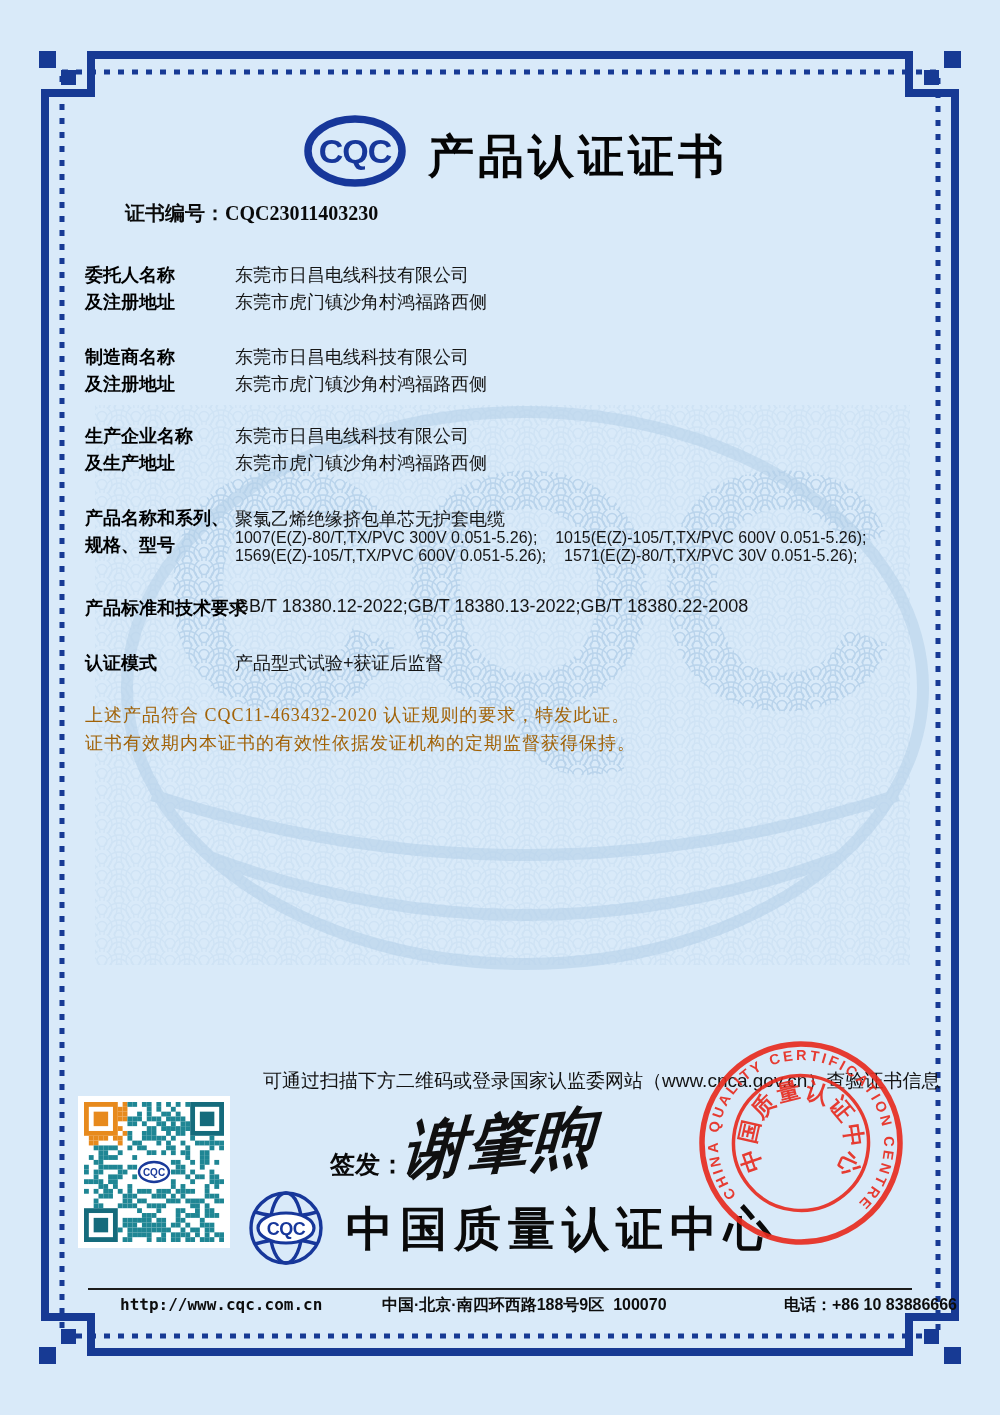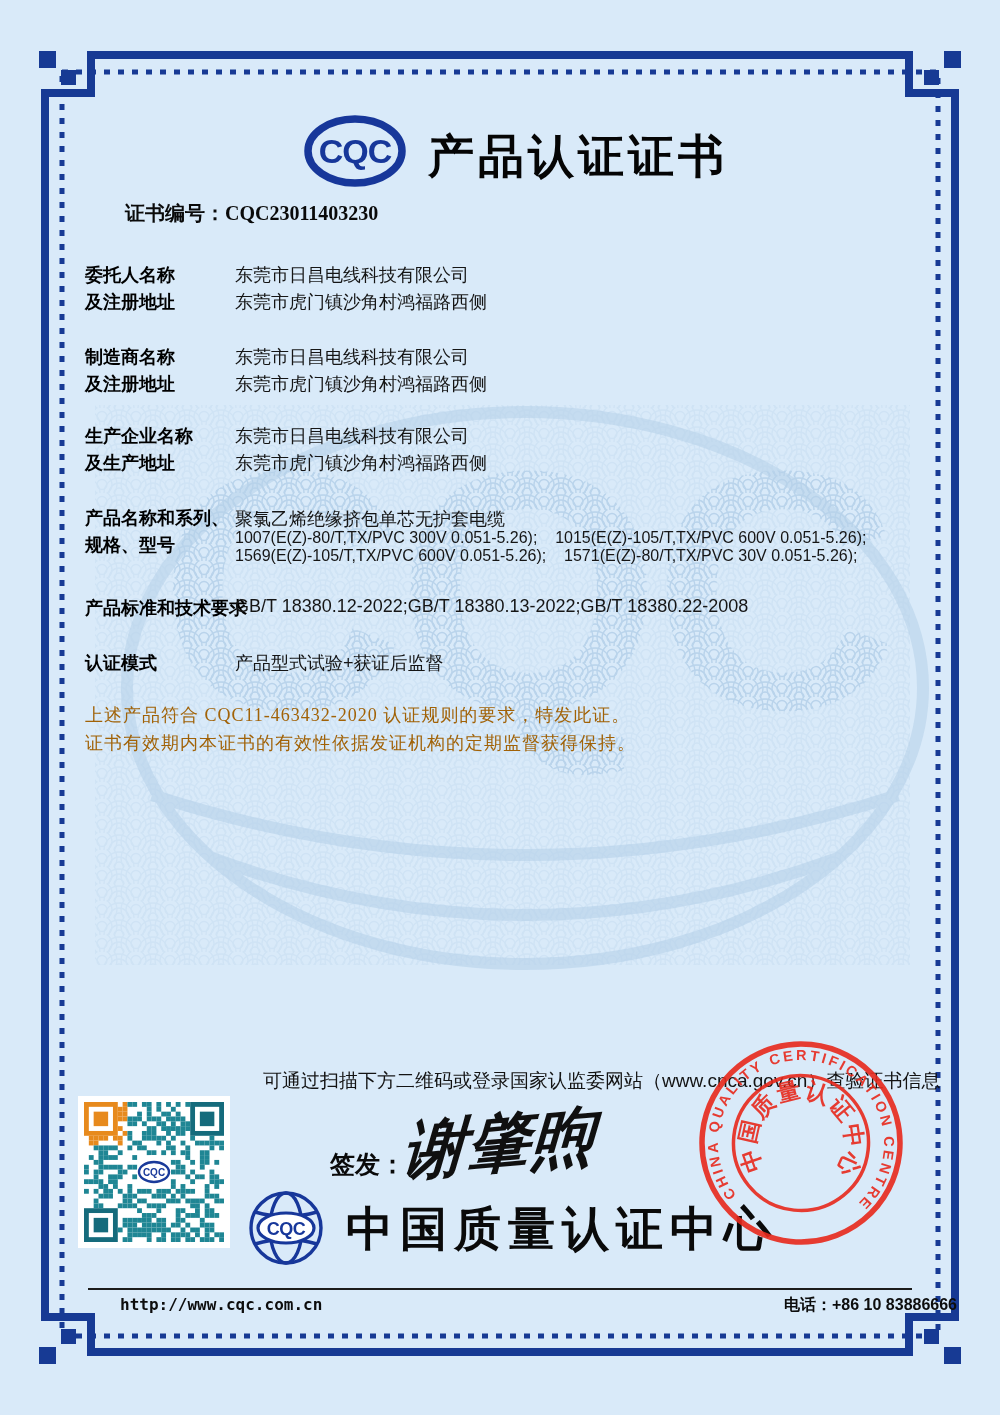--- a/index.html
+++ b/index.html
@@ -482,15 +482,16 @@
         <textPath href="#sealOuterPath" startOffset="0" textLength="385" lengthAdjust="spacing">CHINA  QUALITY  CERTIFICATION  CENTRE</textPath>
       </text>
       <text font-size="23" font-weight="bold" fill="#e8291c" stroke="none" font-family="Liberation Sans, sans-serif">
         <textPath href="#sealInnerPath" startOffset="0" textLength="198" lengthAdjust="spacing">中国质量认证中心</textPath>
       </text>
     </g>
   </svg>
 
   <div class="abs rule"></div>
   <div class="abs foot web">http://www.cqc.com.cn</div>
+  <div class="abs foot addr">中国·北京·南四环西路188号9区  100070</div>
   <div class="abs foot tel">电话：+86 10 83886666</div>
 
 </div>
 
 </body></html>

